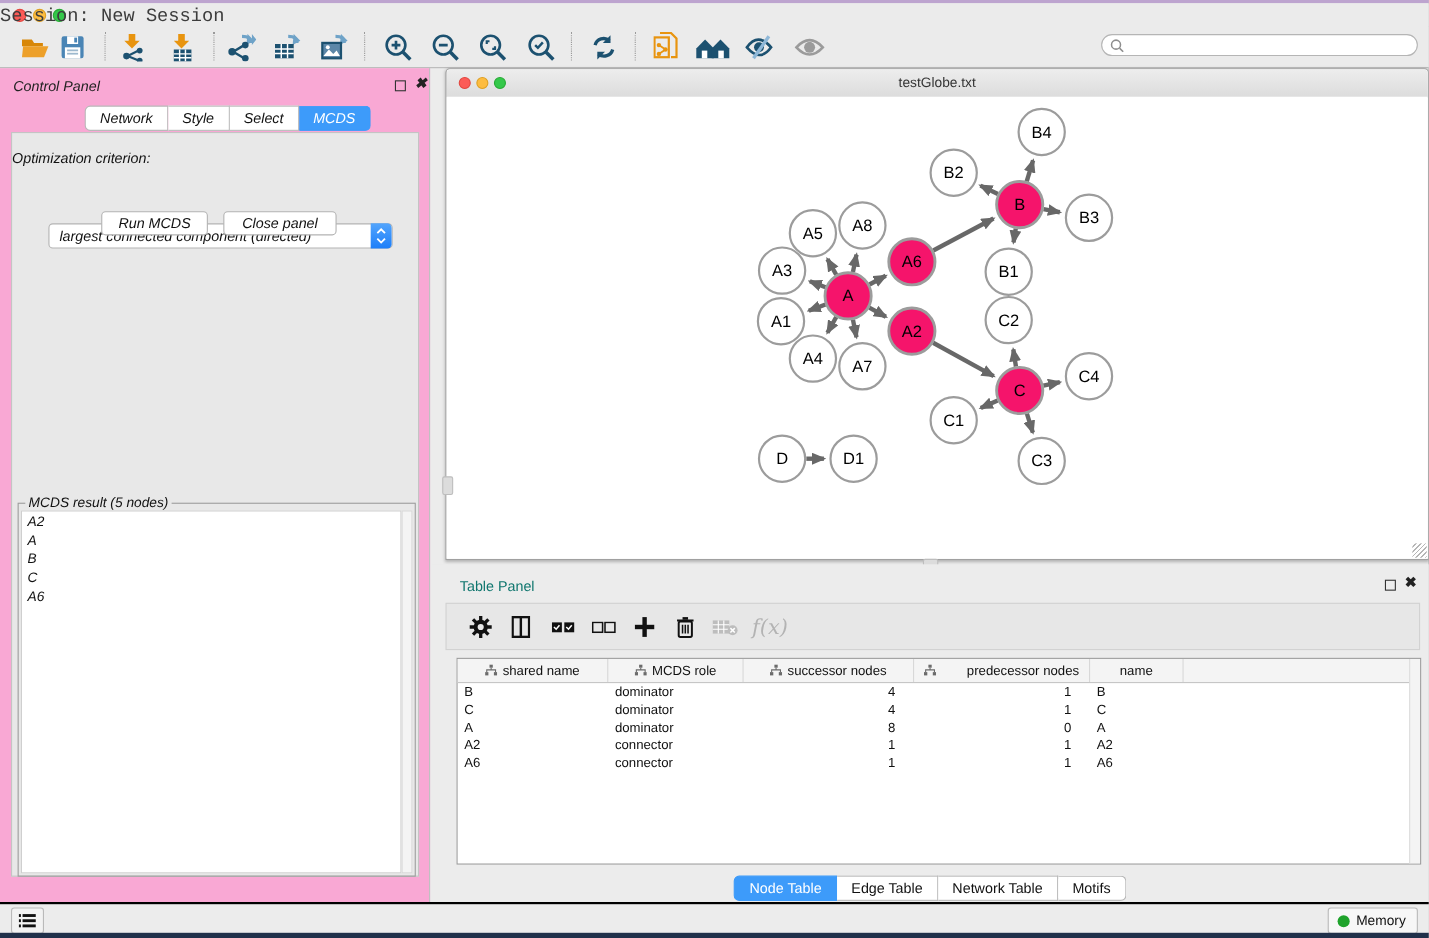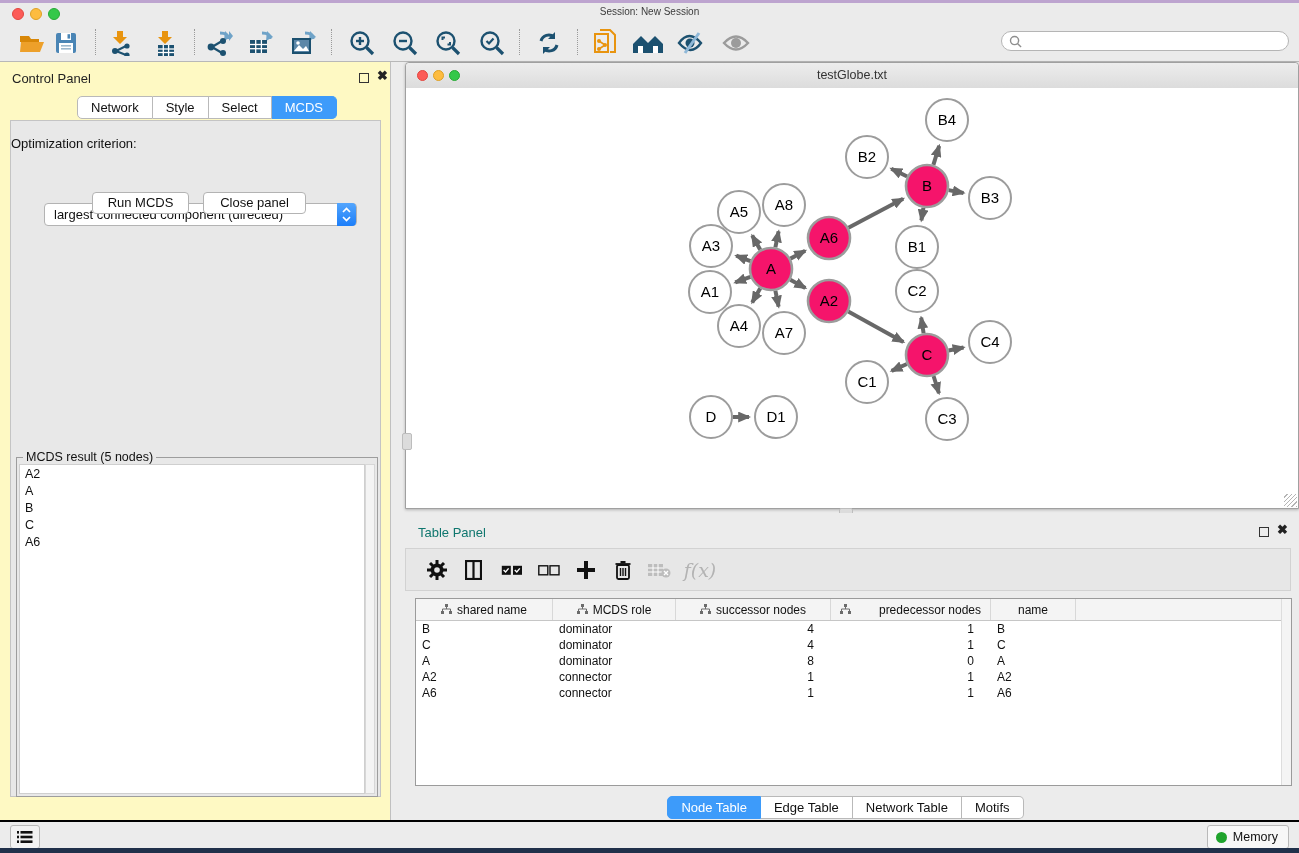--- a/index.html
+++ b/index.html
@@ -1,32 +1,32 @@
 <!DOCTYPE html>
 <html style="--accent: #3d9bfa;"><head>
 <meta charset="utf-8">
 <style>
   html,body{margin:0;padding:0;background:#444;}
   .screen{position:relative;width:1299px;height:853px;background:#ececec;font-family:"Liberation Sans",sans-serif;overflow:hidden;font-size:13px;color:#111;}
   .abs{position:absolute;}
   
   #deskTop{left:0;top:0;width:1299px;height:3px;background:#bda4cf;}
   #titlebar{left:0;top:3px;width:1299px;height:21px;background:#ebebeb;}
-  #titlebar .title{position:absolute;left:0;right:0;top:3px;text-align:center;font-size:10px;color:#3c3c3c;}
+  #titlebar .title{position:absolute;left:0;right:0;top:3px;text-align:left;font-size:17px;color:#3c3c3c;font-family:Liberation Mono, monospace;}
   .tl{position:absolute;top:5px;width:12px;height:12px;border-radius:50%;box-sizing:border-box;}
   .tl.red{background:#fc5b57;border:1px solid #e2463f;}
   .tl.yel{background:#fdbc40;border:1px solid #dfa023;}
   .tl.grn{background:#34c84a;border:1px solid #27aa35;}
   #toolbar{left:0;top:24px;width:1299px;height:38px;background:#ebebeb;border-bottom:1px solid #b8b8b8;box-sizing:border-box;}
   .tbtn{position:absolute;top:2px;width:36px;height:34px;display:flex;align-items:center;justify-content:center;cursor:pointer;}
   .tsep{position:absolute;top:5px;width:0;height:26px;border-left:1px dotted #9a9a9a;}
   #searchbox{position:absolute;right:10px;top:7px;width:288px;height:20px;background:#fff;border:1px solid #b5b5b5;border-radius:11px;display:flex;align-items:center;padding-left:7px;box-sizing:border-box;}
   #searchbox input{border:none;outline:none;flex:1;font-size:12px;background:transparent;font-family:"Liberation Sans",sans-serif;}
   
-  #cpanel{left:0;top:62px;width:391px;height:758px;background:#fef9c3;border-right:1px solid #c0c0c0;box-sizing:border-box;}
+  #cpanel{left:0;top:62px;width:391px;height:758px;background:#f9a8d4;border-right:1px solid #c0c0c0;box-sizing:border-box;font-style:italic;}
   #cpanel .phead{position:absolute;left:12px;top:9px;font-size:13px;color:#222;}
   .float-ic{width:10px;height:10px;border:1.5px solid #333;box-sizing:border-box;display:inline-block;}
   .close-ic{font-size:13px;font-weight:bold;color:#222;line-height:10px;}
   #cpTabs{position:absolute;left:77px;top:34px;display:flex;}
   .seg{height:21px;line-height:21px;padding:0 13px;background:#fff;border:1px solid #b9b9b9;border-left:none;font-size:13px;color:#111;cursor:pointer;white-space:nowrap;}
   .seg:first-child{border-left:1px solid #b9b9b9;border-radius:5px 0 0 5px;}
   .seg:last-child{border-radius:0 5px 5px 0;}
   .seg.active{background:var(--accent,#3d9bfa);border-color:var(--accent,#3d9bfa);color:#fff;}
   #cpBody{position:absolute;left:10px;top:58px;width:371px;height:677px;background:#e8e8e8;border:1px solid #c4c4c4;box-sizing:border-box;}
   #optLabel{position:absolute;left:0;right:0;top:15px;font-size:13px;}

